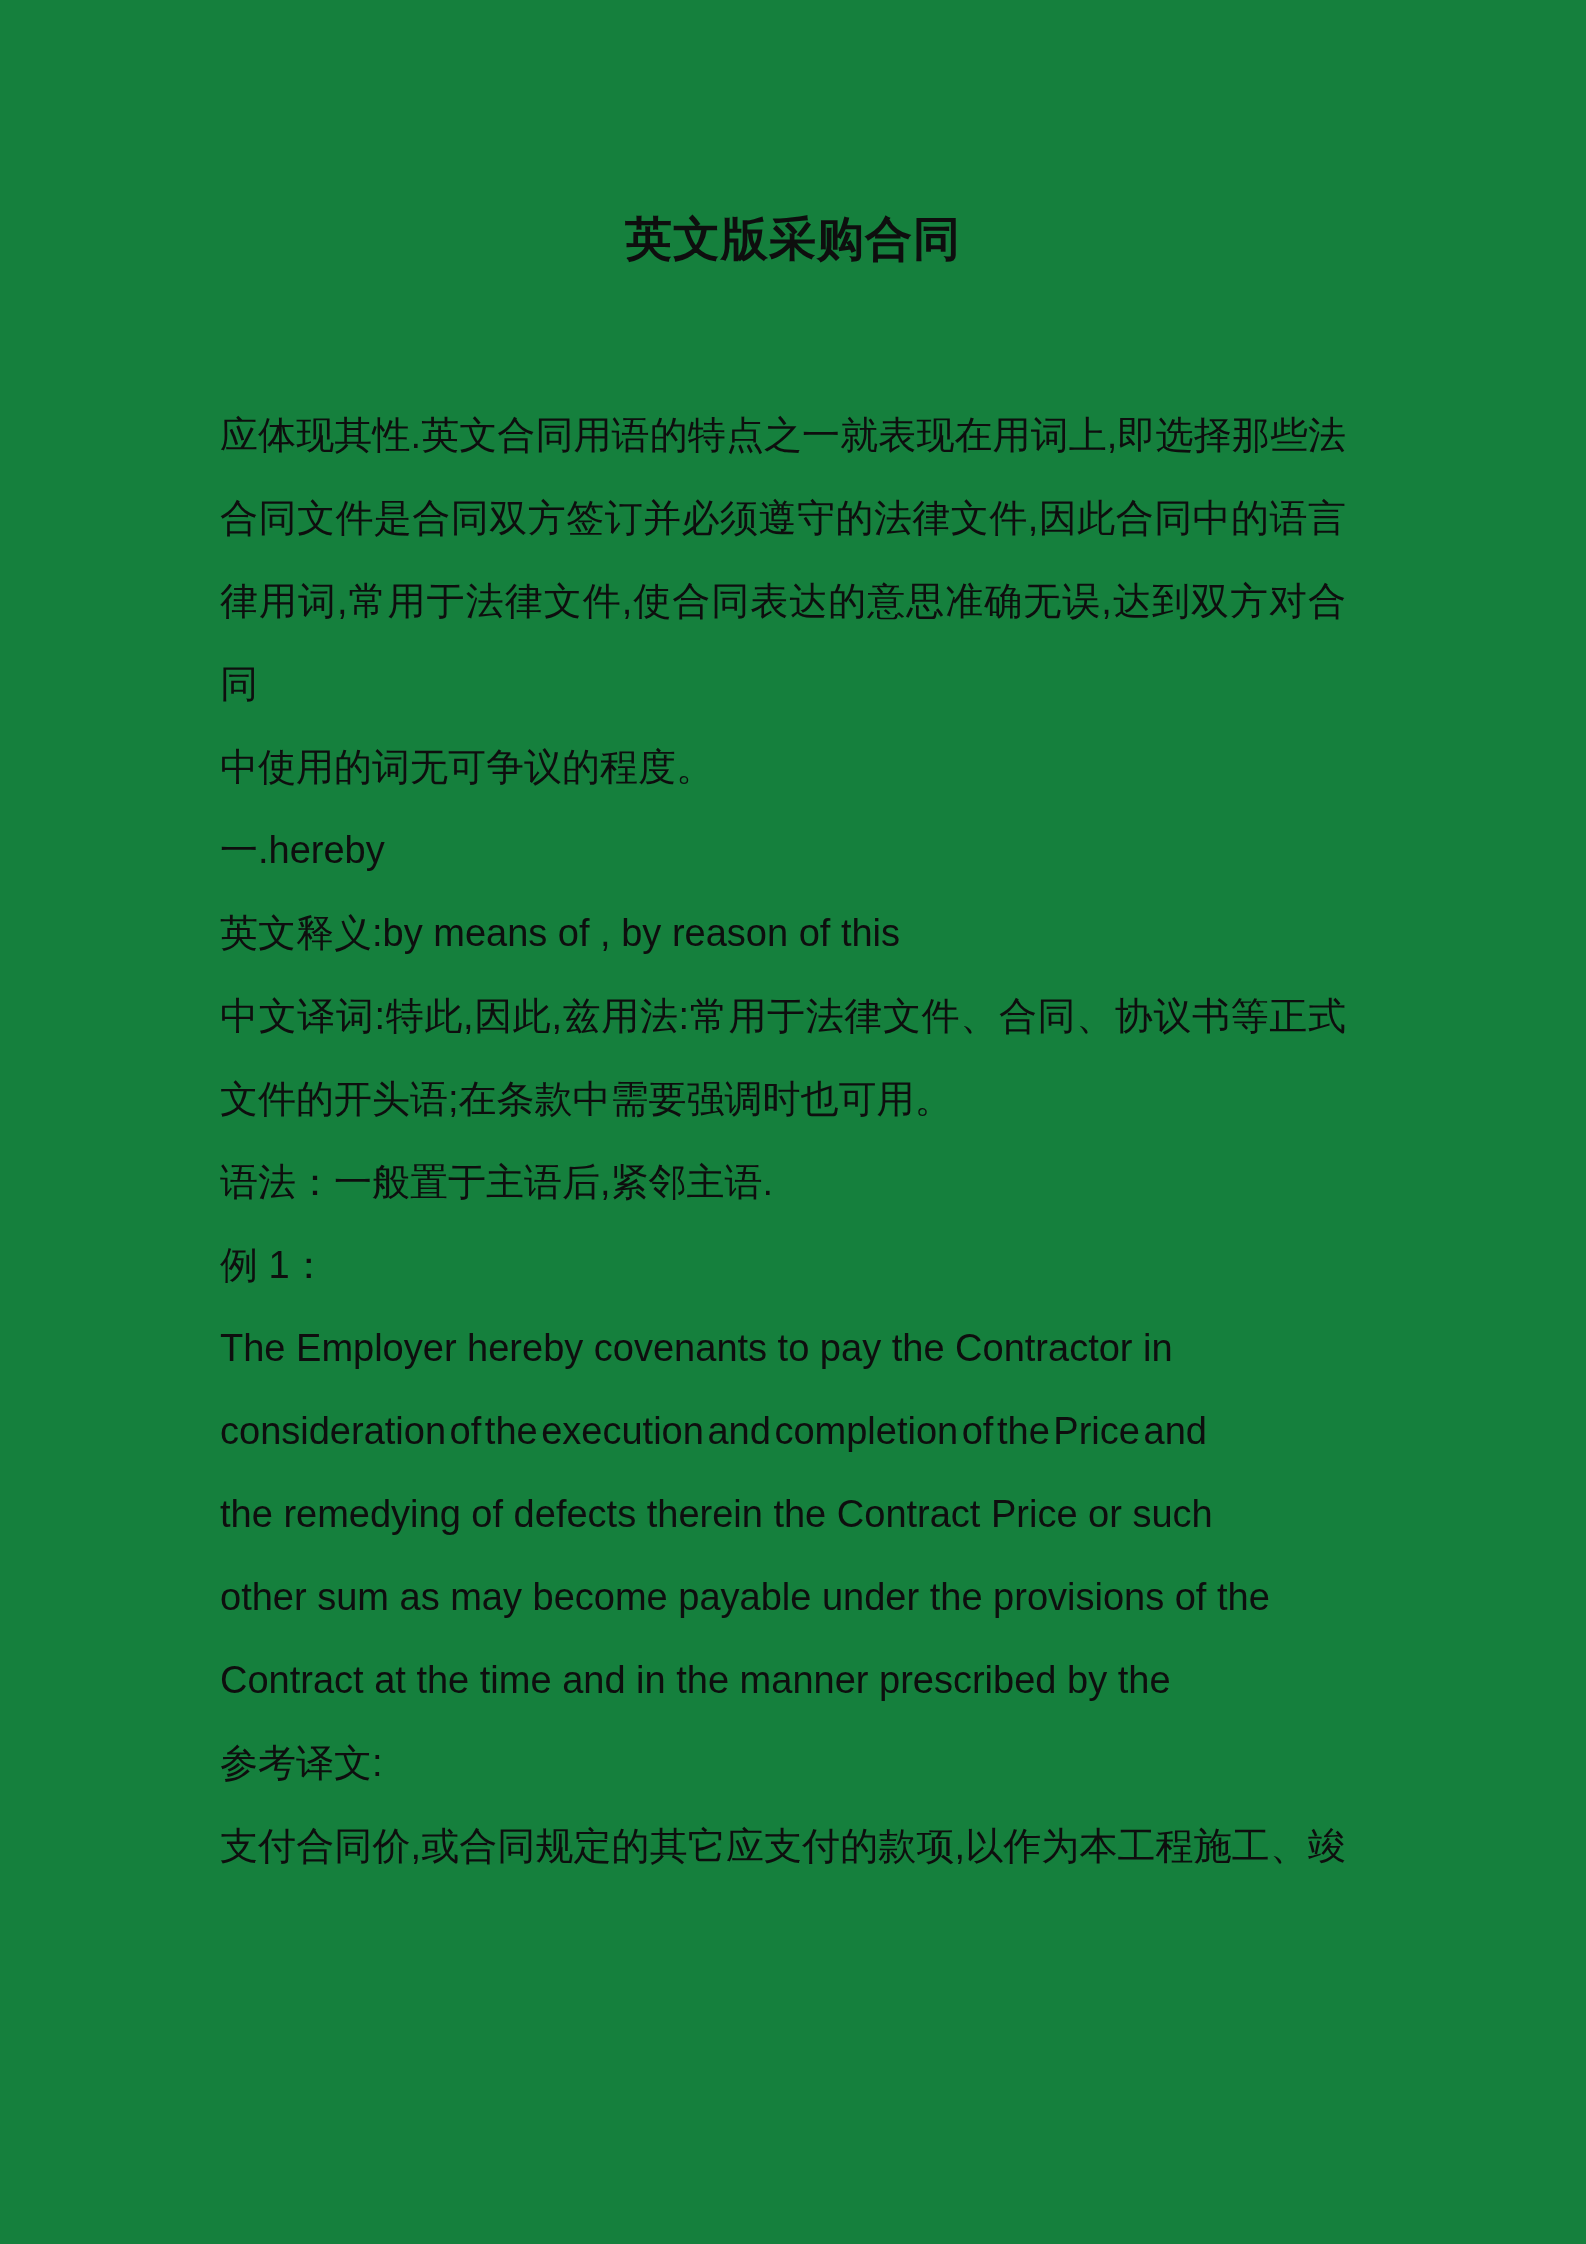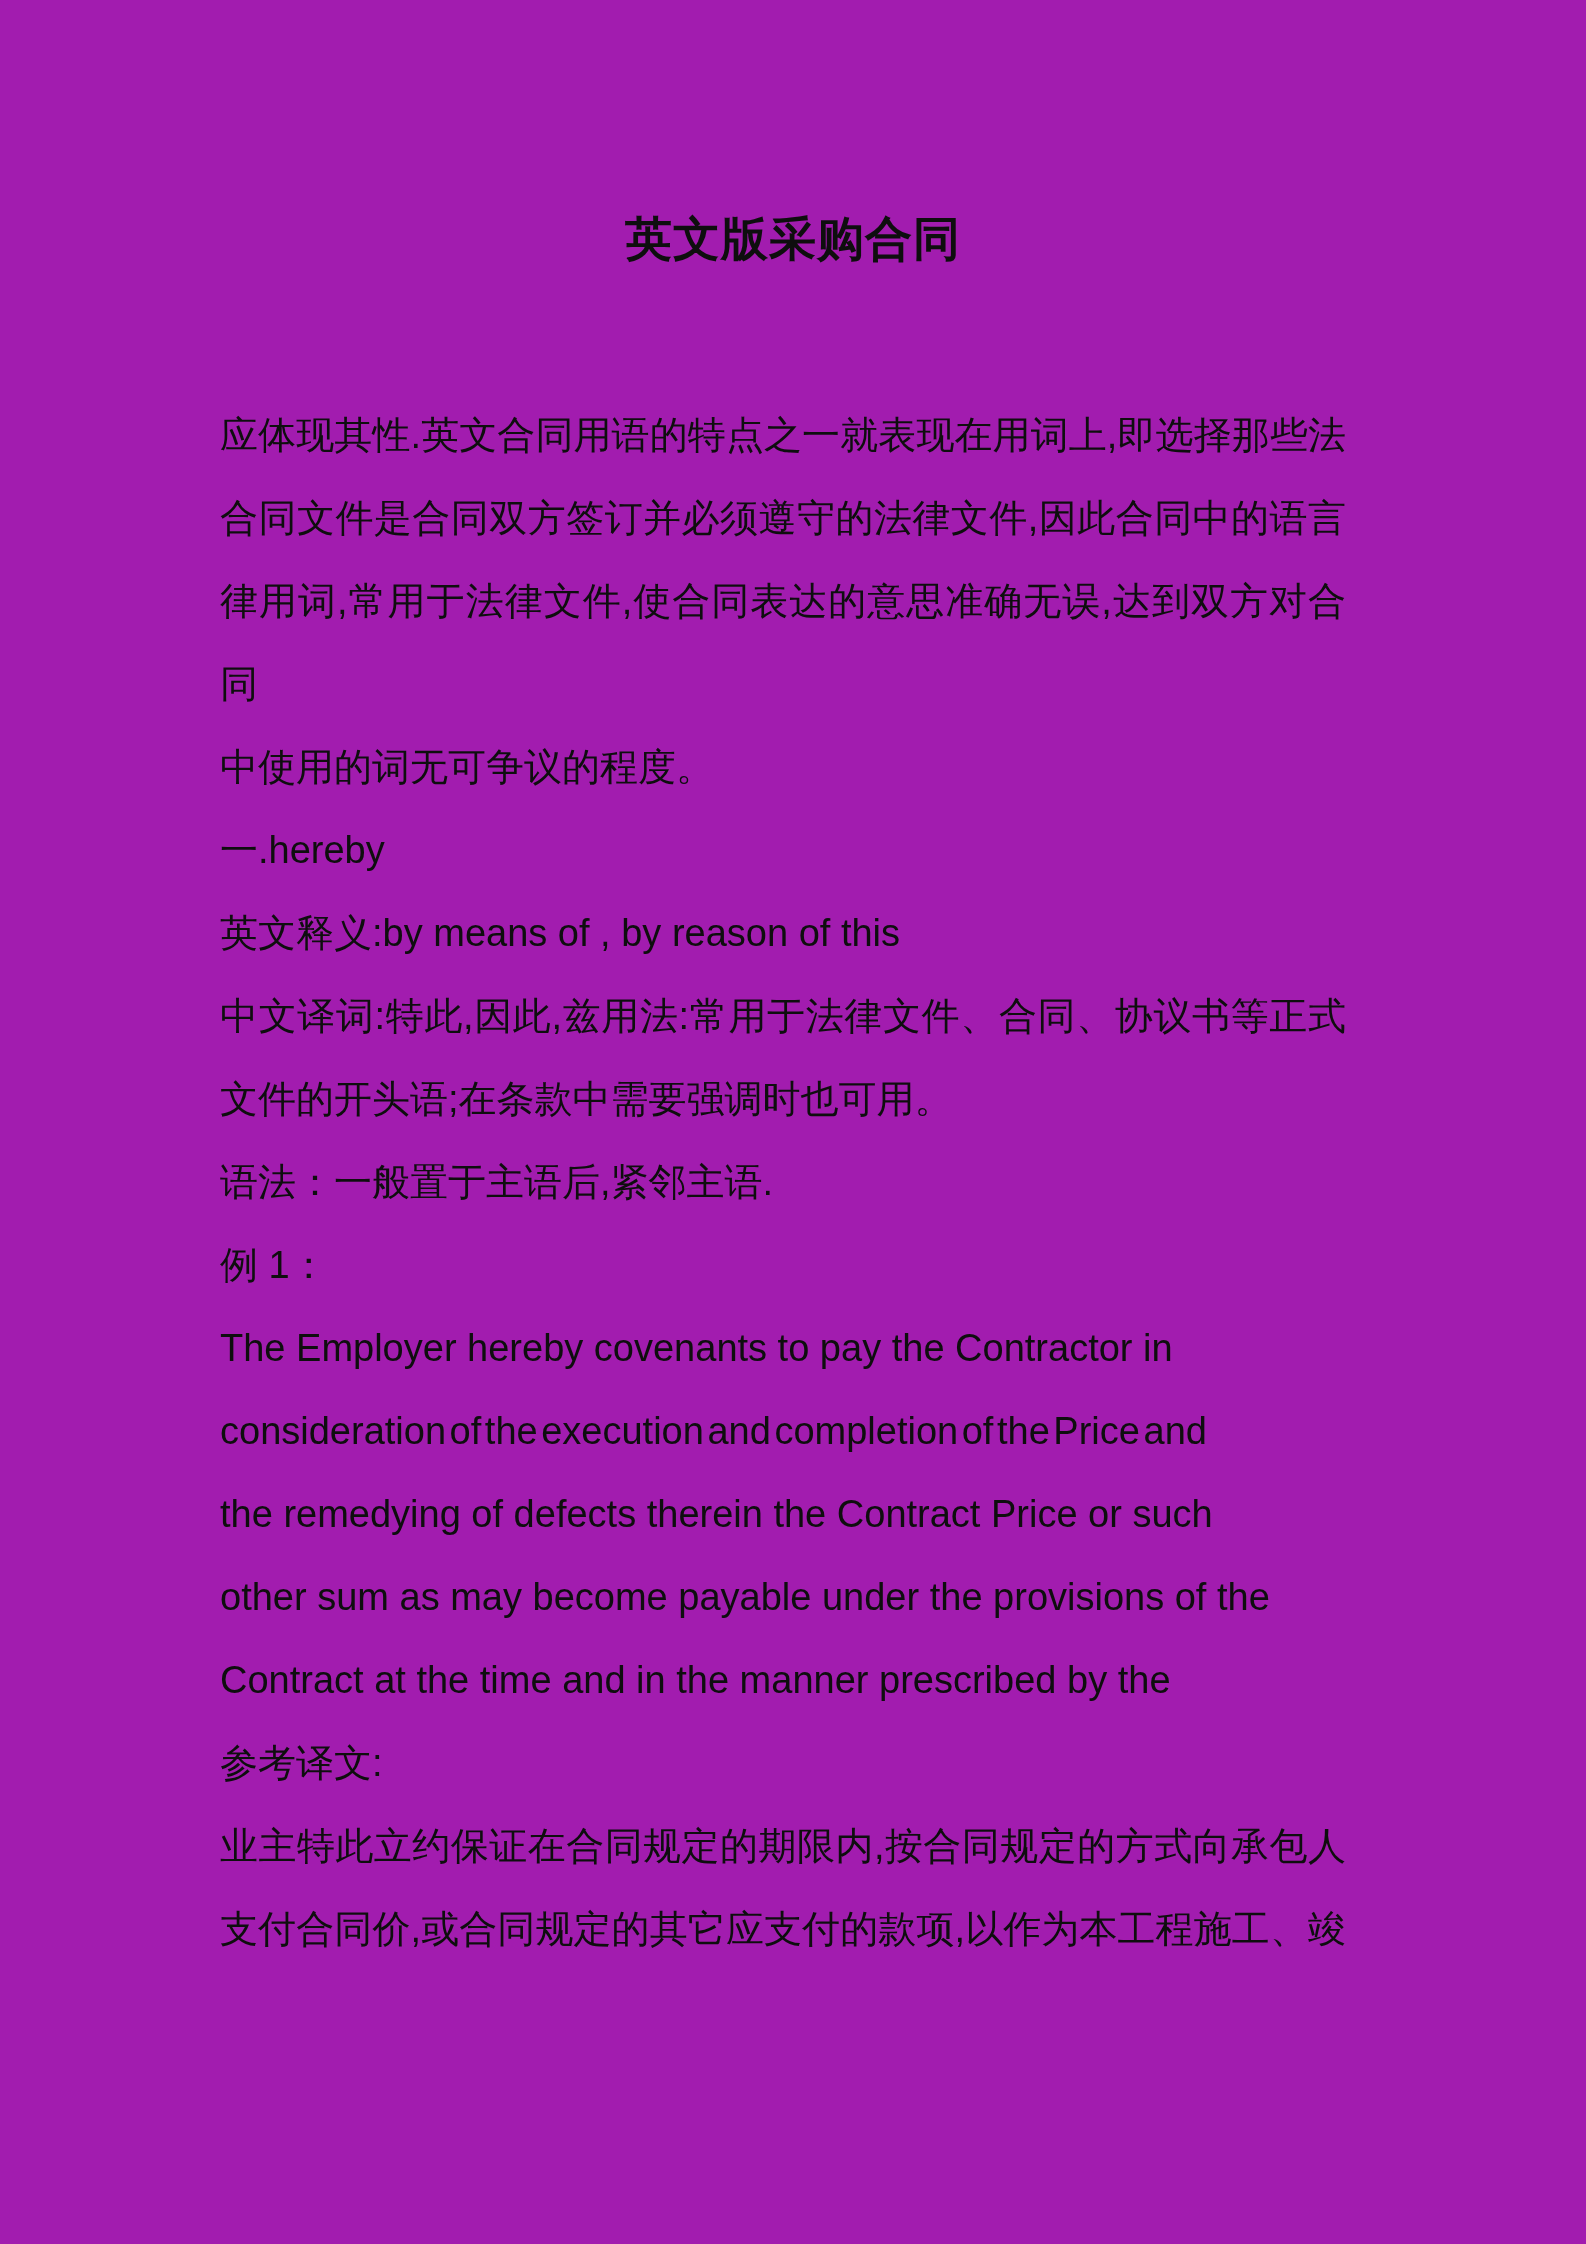--- a/index.html
+++ b/index.html
@@ -4,21 +4,21 @@
 <style>
   html, body {
     margin: 0;
     padding: 0;
     background: #ffffff;
   }
   .page {
     position: relative;
     width: 1586px;
     height: 2244px;
-    background: #a21caf;
+    background: #15803d;
     overflow: hidden;
     font-family: "Liberation Sans", sans-serif;
     color: #0e0e0e;
   }
   .doc-title {
     margin: 0;
     padding-top: 210px;
     text-align: center;
     font-size: 47px;
     line-height: 58px;
@@ -60,16 +60,15 @@
       <div class="line fill">中文译词:特此,因此,兹用法:常用于法律文件、合同、协议书等正式</div>
       <div class="line">文件的开头语;在条款中需要强调时也可用。</div>
       <div class="line">语法：一般置于主语后,紧邻主语.</div>
       <div class="line">例 1：</div>
       <div class="line">The Employer hereby covenants to pay the Contractor in</div>
       <div class="line tight">consideration of the execution and completion of the Price and</div>
       <div class="line">the remedying of defects therein the Contract Price or such</div>
       <div class="line">other sum as may become payable under the provisions of the</div>
       <div class="line">Contract at the time and in the manner prescribed by the</div>
       <div class="line">参考译文:</div>
-      <div class="line fill">业主特此立约保证在合同规定的期限内,按合同规定的方式向承包人</div>
       <div class="line fill">支付合同价,或合同规定的其它应支付的款项,以作为本工程施工、竣</div>
     </div>
 </div>
 
 </body></html>

